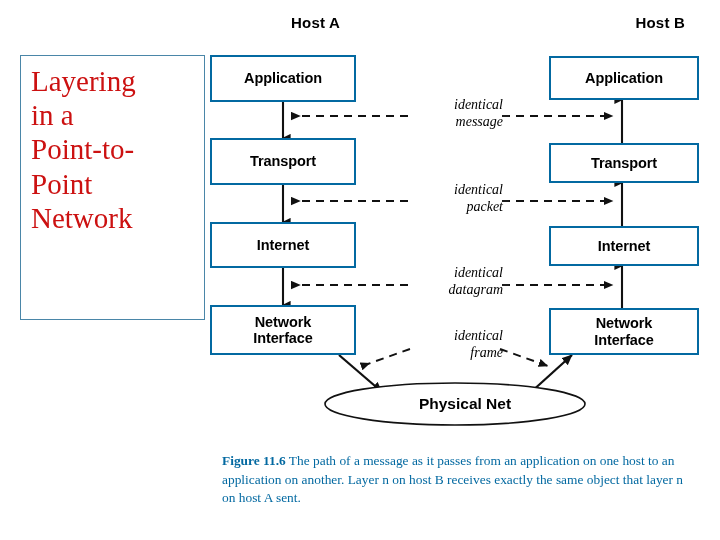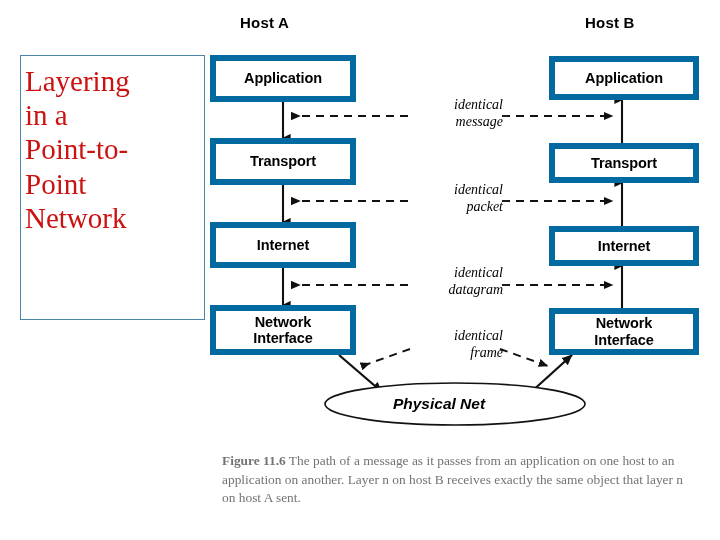--- a/index.html
+++ b/index.html
@@ -27,49 +27,49 @@
   
   .title-box {
     position: absolute;
     left: 20px;
     top: 55px;
     width: 185px;
     height: 265px;
     box-sizing: border-box;
     border: 1px solid #4a86a8;
     background: #ffffff;
-    padding: 8px 6px 0 4px;
+    padding: 8px 6px 0 10px;
   }
   .title-text {
     font-family: "Liberation Serif", "DejaVu Serif", serif;
     font-size: 29px;
     line-height: 1.18;
     color: #cc1111;
     font-weight: 400;
     letter-spacing: 0px;
     white-space: pre-line;
   }
 
   
   .host-label {
     position: absolute;
     font-family: "Liberation Sans", sans-serif;
     font-weight: bold;
     font-size: 15px;
     color: #000000;
     letter-spacing: 0.2px;
-    text-align: left;
+    text-align: right;
     white-space: nowrap;
   }
 
   
   .layer-box {
     position: absolute;
     box-sizing: border-box;
-    border: 6px solid #0369a1;
+    border: 2px solid #0369a1;
     background: #ffffff;
     display: flex;
     align-items: center;
     justify-content: center;
     text-align: center;
   }
   .layer-label {
     font-family: "Liberation Sans", sans-serif;
     font-weight: bold;
     font-size: 14.5px;
@@ -105,21 +105,21 @@
 
   
   .caption {
     position: absolute;
     left: 222px;
     top: 452px;
     width: 474px;
     font-family: "Liberation Serif", "DejaVu Serif", serif;
     font-size: 13.4px;
     line-height: 1.38;
-    color: #737373;
+    color: #0369a1;
     text-align: left;
   }
   .caption .cap-num {
     font-weight: bold;
   }
   .caption .cap-body {
     display: inline;
   }
 
   svg.overlay {
@@ -231,19 +231,19 @@
 
   <div class="mid-label" style="left:411px; top:97px;">identical
 message</div>
   <div class="mid-label" style="left:411px; top:182px;">identical
 packet</div>
   <div class="mid-label" style="left:411px; top:265px;">identical
 datagram</div>
   <div class="mid-label" style="left:411px; top:328px;">identical
 frame</div>
 
-  <div class="net-label" style="left:359px; top:395px; width:160px;font-style:italic;">Physical Net</div>
+  <div class="net-label" style="left:385px; top:395px; width:160px;">Physical Net</div>
 
   <div class="caption">
     <span class="cap-num">Figure 11.6</span><span> </span><span class="cap-body">The path of a message as it passes from an application on one host to an application on another.  Layer n on host B receives exactly the same object that layer n on host A sent.</span>
   </div>
 
 </div>
 
 </body></html>

